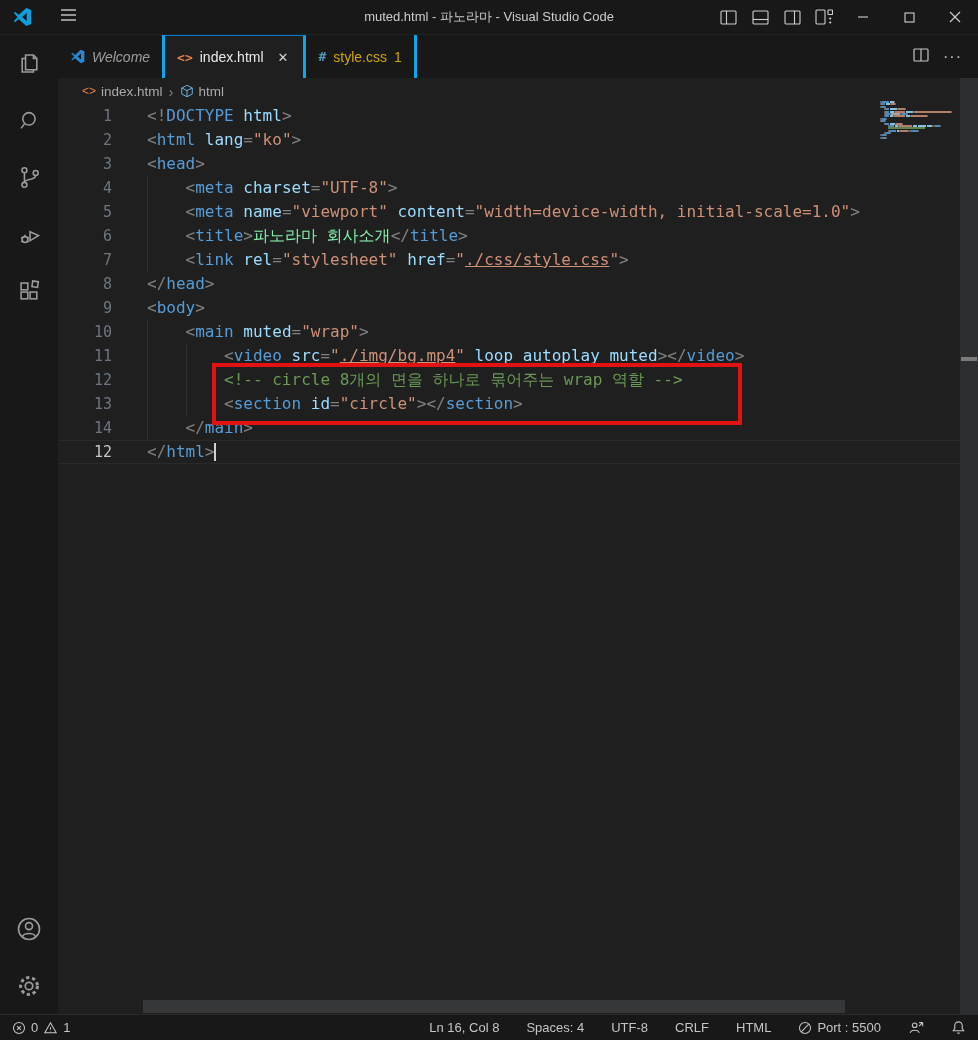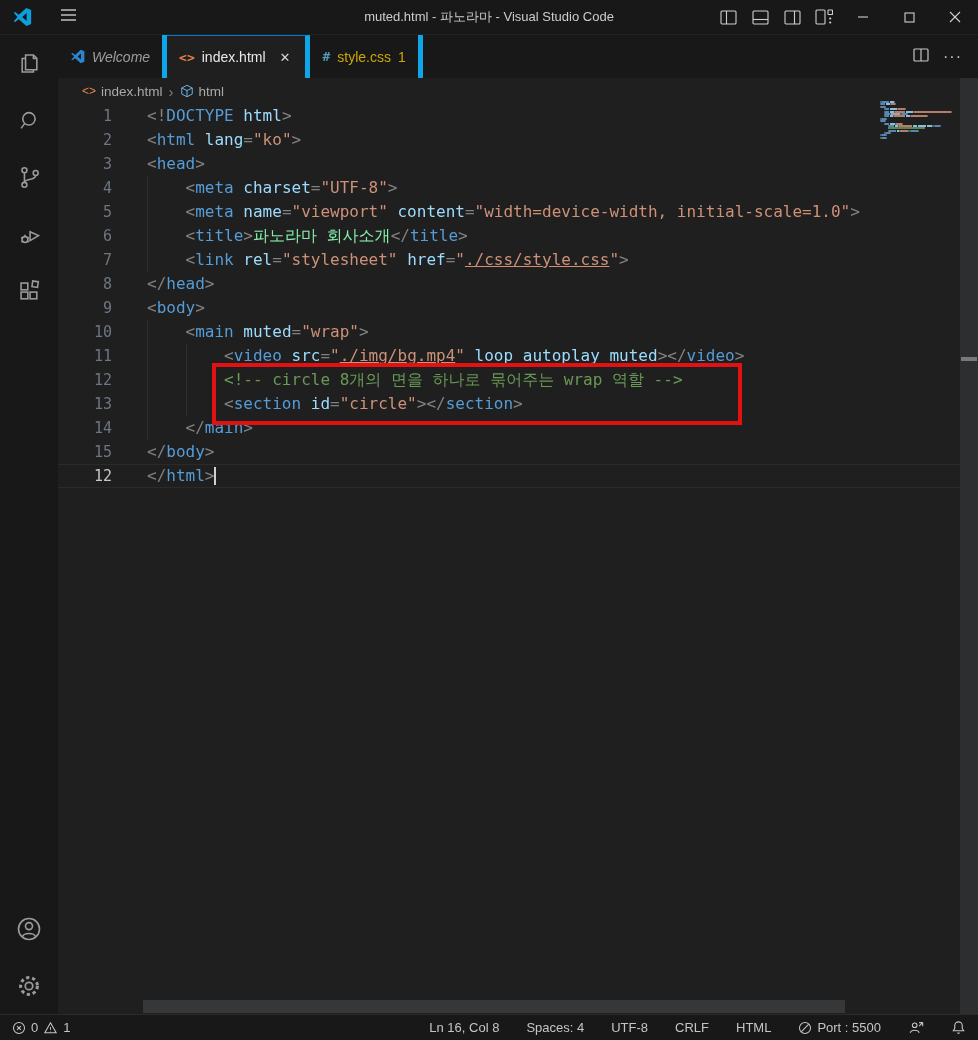--- a/index.html
+++ b/index.html
@@ -24,21 +24,21 @@
     align-items: center; flex: none; }
   .ab-item { width: 58px; height: 57px; display: flex; align-items: center; justify-content: center; cursor: pointer; }
   .ab-item svg { stroke: #9b9b9b; fill: none; stroke-width: 1.4; }
   .ab-bottom { margin-top: auto; }
 
   .editor-area { flex: 1; position: relative; background: #1f1f1f; }
 
   
   .tabbar { height: 43px; background: #181818; display: flex; align-items: stretch; }
   .tab { display: flex; align-items: center; gap: 7px; padding: 0 12px; font-size: 14px;
-    color: #9d9d9d; border-right: 5px solid #0ea5e9; cursor: pointer; position: relative; }
+    color: #9d9d9d; border-right: 3px solid #0ea5e9; cursor: pointer; position: relative; }
   .tab.active { background: #1f1f1f; color: #e9e9e9; border-top: 1.5px solid #0078d4; }
   .tab .ficon { font-family: "DejaVu Sans Mono", monospace; font-weight: bold; font-size: 13px; }
   .ficon-html { color: #e8824a; }
   .ficon-css { color: #519aba; font-size: 15px; }
   .tab-mod { color: #cca700; }
   .tab-close { color: #d4d4d4; font-size: 13px; margin-left: 4px; padding: 1px 3px; border-radius: 3px; }
   .welcome-label { font-style: italic; }
   .tab-actions { margin-left: auto; display: flex; align-items: center; gap: 14px; padding-right: 16px; }
   .tab-actions svg { stroke: #c5c5c5; fill: none; stroke-width: 1.2; }
   .more-dots { color: #c5c5c5; font-size: 16px; letter-spacing: 1px; cursor: pointer; }
@@ -264,21 +264,20 @@
           <div class="code-row"><div class="guide" style="left: 89px;"></div><div class="gutter">5</div><div class="content"><span class="tk-w">    </span><span class="tk-p">&lt;</span><span class="tk-t">meta</span><span class="tk-w"> </span><span class="tk-a">name</span><span class="tk-p">=</span><span class="tk-s">"viewport"</span><span class="tk-w"> </span><span class="tk-a">content</span><span class="tk-p">=</span><span class="tk-s">"width=device-width, initial-scale=1.0"</span><span class="tk-p">&gt;</span></div></div>
           <div class="code-row"><div class="guide" style="left: 89px;"></div><div class="gutter">6</div><div class="content"><span class="tk-w">    </span><span class="tk-p">&lt;</span><span class="tk-t">title</span><span class="tk-p">&gt;</span><span class="tk-x">파노라마 회사소개</span><span class="tk-p">&lt;/</span><span class="tk-t">title</span><span class="tk-p">&gt;</span></div></div>
           <div class="code-row"><div class="guide" style="left: 89px;"></div><div class="gutter">7</div><div class="content"><span class="tk-w">    </span><span class="tk-p">&lt;</span><span class="tk-t">link</span><span class="tk-w"> </span><span class="tk-a">rel</span><span class="tk-p">=</span><span class="tk-s">"stylesheet"</span><span class="tk-w"> </span><span class="tk-a">href</span><span class="tk-p">=</span><span class="tk-s">"</span><span class="tk-u">./css/style.css</span><span class="tk-s">"</span><span class="tk-p">&gt;</span></div></div>
           <div class="code-row"><div class="gutter">8</div><div class="content"><span class="tk-p">&lt;/</span><span class="tk-t">head</span><span class="tk-p">&gt;</span></div></div>
           <div class="code-row"><div class="gutter">9</div><div class="content"><span class="tk-p">&lt;</span><span class="tk-t">body</span><span class="tk-p">&gt;</span></div></div>
           <div class="code-row"><div class="guide" style="left: 89px;"></div><div class="gutter">10</div><div class="content"><span class="tk-w">    </span><span class="tk-p">&lt;</span><span class="tk-t">main</span><span class="tk-w"> </span><span class="tk-a">muted</span><span class="tk-p">=</span><span class="tk-s">"wrap"</span><span class="tk-p">&gt;</span></div></div>
           <div class="code-row"><div class="guide" style="left: 89px;"></div><div class="guide" style="left: 127.52px;"></div><div class="gutter">11</div><div class="content"><span class="tk-w">        </span><span class="tk-p">&lt;</span><span class="tk-t">video</span><span class="tk-w"> </span><span class="tk-a">src</span><span class="tk-p">=</span><span class="tk-s">"</span><span class="tk-u">./img/bg.mp4</span><span class="tk-s">"</span><span class="tk-w"> </span><span class="tk-a">loop</span><span class="tk-w"> </span><span class="tk-a">autoplay</span><span class="tk-w"> </span><span class="tk-a">muted</span><span class="tk-p">&gt;&lt;/</span><span class="tk-t">video</span><span class="tk-p">&gt;</span></div></div>
           <div class="code-row"><div class="guide" style="left: 89px;"></div><div class="guide" style="left: 127.52px;"></div><div class="gutter">12</div><div class="content"><span class="tk-w">        </span><span class="tk-c">&lt;!-- circle 8개의 면을 하나로 묶어주는 wrap 역할 --&gt;</span></div></div>
           <div class="code-row"><div class="guide" style="left: 89px;"></div><div class="guide" style="left: 127.52px;"></div><div class="gutter">13</div><div class="content"><span class="tk-w">        </span><span class="tk-p">&lt;</span><span class="tk-t">section</span><span class="tk-w"> </span><span class="tk-a">id</span><span class="tk-p">=</span><span class="tk-s">"circle"</span><span class="tk-p">&gt;&lt;/</span><span class="tk-t">section</span><span class="tk-p">&gt;</span></div></div>
           <div class="code-row"><div class="guide" style="left: 89px;"></div><div class="gutter">14</div><div class="content"><span class="tk-w">    </span><span class="tk-p">&lt;/</span><span class="tk-t">main</span><span class="tk-p">&gt;</span></div></div>
-          <div class="code-row"><div class="gutter">15</div><div class="content"><span class="tk-p">&lt;/</span><span class="tk-t">body</span><span class="tk-p">&gt;</span></div></div>
           <div class="code-row current"><div class="gutter active">12</div><div class="content"><span class="tk-p">&lt;/</span><span class="tk-t">html</span><span class="tk-p">&gt;</span><span class="cursor"></span></div></div>
         </div>
     </div>
 
     <div class="annotation" style="border-color: rgb(226, 18, 18);"></div>
 
     <div class="minimap">
       <div>
           <div class="mm-row"><span class="mm-seg tk-p" style="width: 2px;"></span><span class="mm-seg tk-t" style="width: 7px;"></span><span class="mm-seg tk-w" style="width: 1px;"></span><span class="mm-seg tk-a" style="width: 4px;"></span><span class="mm-seg tk-p" style="width: 1px;"></span></div>
           <div class="mm-row"><span class="mm-seg tk-p" style="width: 1px;"></span><span class="mm-seg tk-t" style="width: 4px;"></span><span class="mm-seg tk-w" style="width: 1px;"></span><span class="mm-seg tk-a" style="width: 4px;"></span><span class="mm-seg tk-p" style="width: 1px;"></span><span class="mm-seg tk-s" style="width: 4px;"></span><span class="mm-seg tk-p" style="width: 1px;"></span></div>

